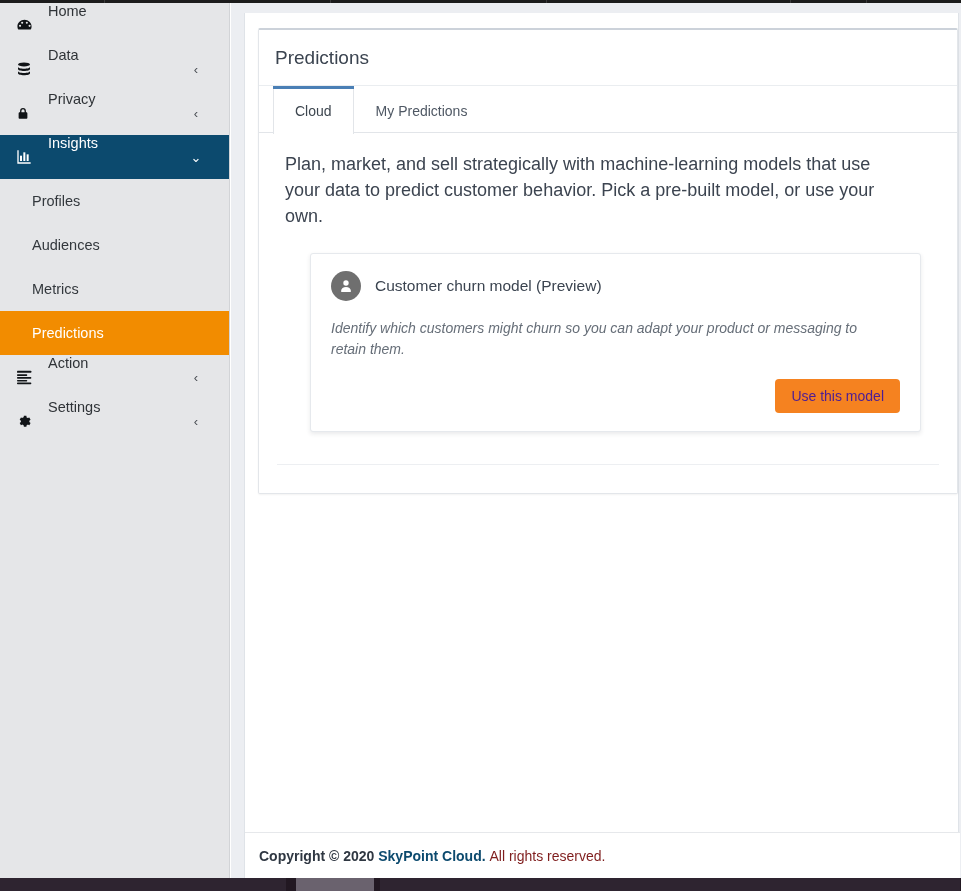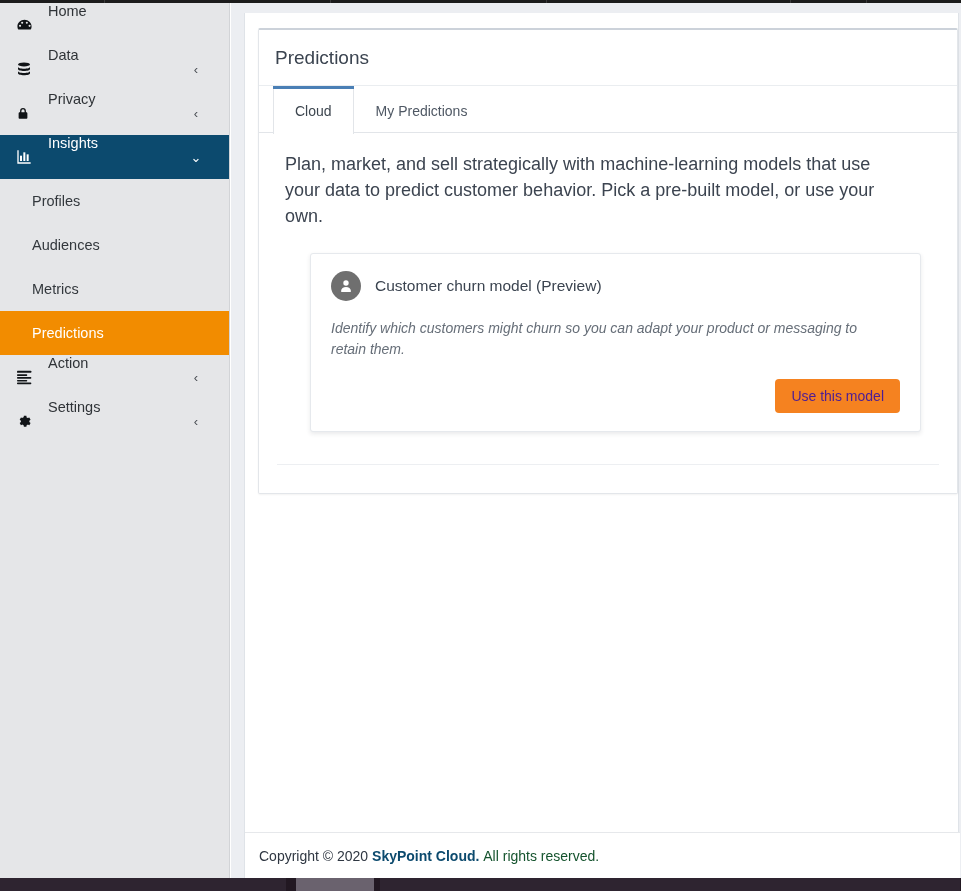--- a/index.html
+++ b/index.html
@@ -228,23 +228,23 @@
   .footer {
     position: absolute; left: 0; bottom: 0;
     width: 715px; height: 46px;
     background: #ffffff;
     border-top: 1px solid #e6e8eb;
     display: flex; align-items: center;
     padding-left: 14px;
     font-size: 14px;
     color: #3c4450;
   }
-  .footer b { font-weight: 400; color: #2f3742; }
+  .footer b { font-weight: 700; color: #2f3742; }
   .footer .brand { color: #0c4a6e; font-weight: 700; }
-  .footer .rest { color: #14532d; }
+  .footer .rest { color: #7f1d1d; }
 </style>
 </head>
 <body>
 
 <div id="app">
 
   <div class="chrome-top">
     <div class="tick" style="left:104px"></div>
     <div class="tick" style="left:330px"></div>
     <div class="tick" style="left:546px"></div>

